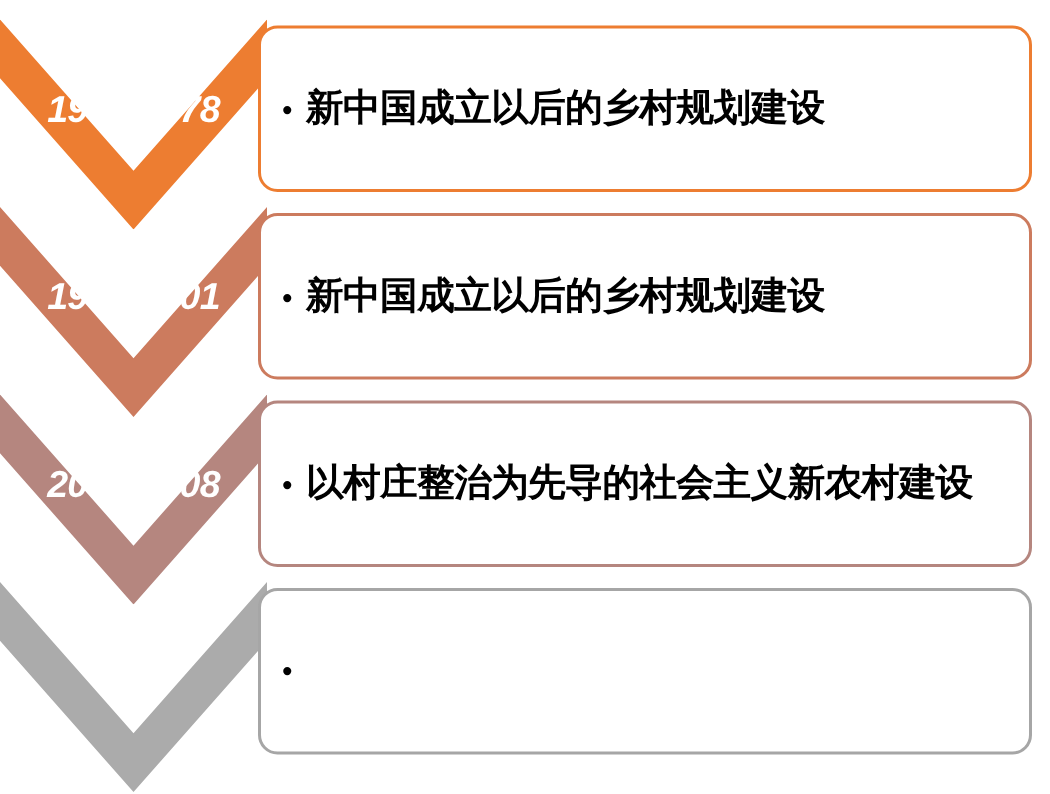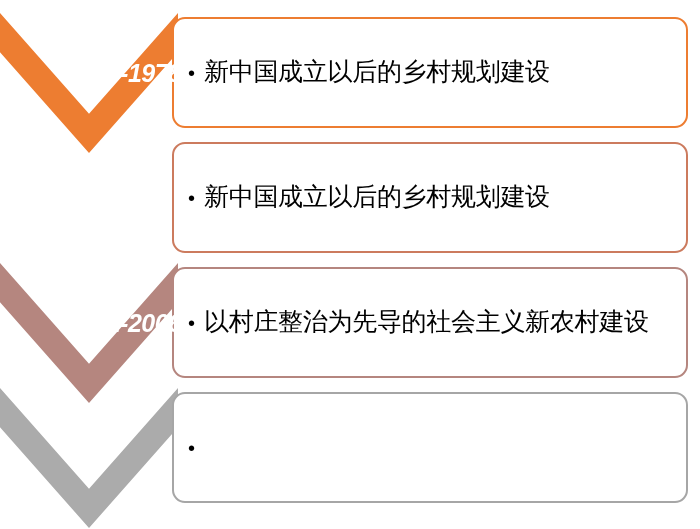--- a/index.html
+++ b/index.html
@@ -53,21 +53,20 @@
     text-align: center;
     color: #ffffff;
     font-size: 25px;
     font-weight: bold;
     font-style: italic;
     letter-spacing: -0.5px;
     line-height: 1;
     white-space: nowrap;
     z-index: 3;
     pointer-events: none;
-    padding-left: 35px;
   }
 
   
   .callout {
     position: absolute;
     left: 172px;
     width: 516px;
     height: 111px;
     box-sizing: border-box;
     background: #ffffff;
@@ -86,21 +85,21 @@
   .bullet {
     font-size: 20px;
     line-height: 1;
     color: #000000;
     margin-right: 9px;
     flex: 0 0 auto;
   }
   .callout-text {
     font-family: "DejaVu Sans", "Liberation Sans", sans-serif;
     font-size: 25px;
-    font-weight: normal;
+    font-weight: bold;
     color: #000000;
     line-height: 1.15;
     letter-spacing: -0.3px;
     white-space: nowrap;
   }
 </style>
 </head>
 <body>
 
 <div id="diagram">
@@ -112,32 +111,36 @@
     </div>
     <div class="callout" style="top:4px;border-color:#ED7D31;">
       <div class="callout-inner">
         <span class="bullet">•</span>
         <span class="callout-text">新中国成立以后的乡村规划建设</span>
       </div>
     </div>
   </div>
 
   <div class="stage-row" style="top:138px;height:142px;">
+    <div class="chevron-wrap">
+      <div class="chevron-shape" style="background:#CC7B5E;"></div>
+      <div class="chevron-label">1979-2001</div>
+    </div>
     <div class="callout" style="top:4px;border-color:#CC7B5E;">
       <div class="callout-inner">
         <span class="bullet">•</span>
         <span class="callout-text">新中国成立以后的乡村规划建设</span>
       </div>
     </div>
   </div>
 
   <div class="stage-row" style="top:263px;height:142px;">
     <div class="chevron-wrap">
       <div class="chevron-shape" style="background:#B5867F;"></div>
-      <div class="chevron-label">2002-2006</div>
+      <div class="chevron-label">2002-2008</div>
     </div>
     <div class="callout" style="top:4px;border-color:#B5867F;">
       <div class="callout-inner">
         <span class="bullet">•</span>
         <span class="callout-text">以村庄整治为先导的社会主义新农村建设</span>
       </div>
     </div>
   </div>
 
   <div class="stage-row" style="top:388px;height:142px;">

